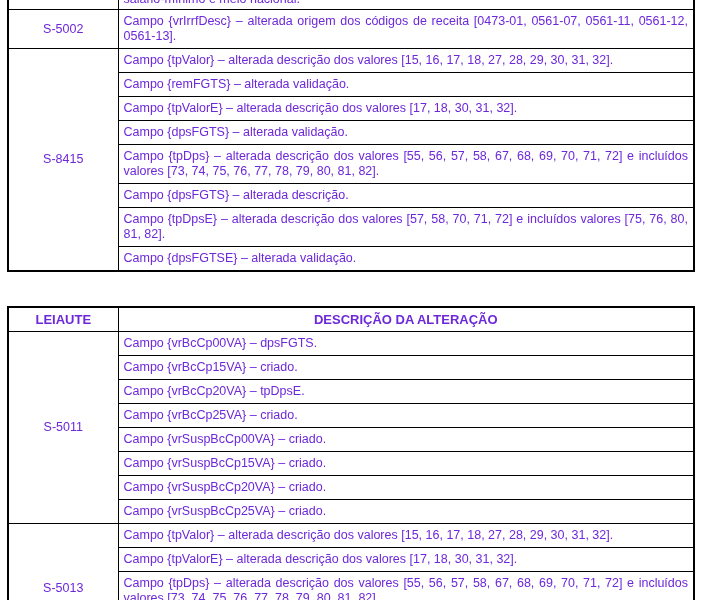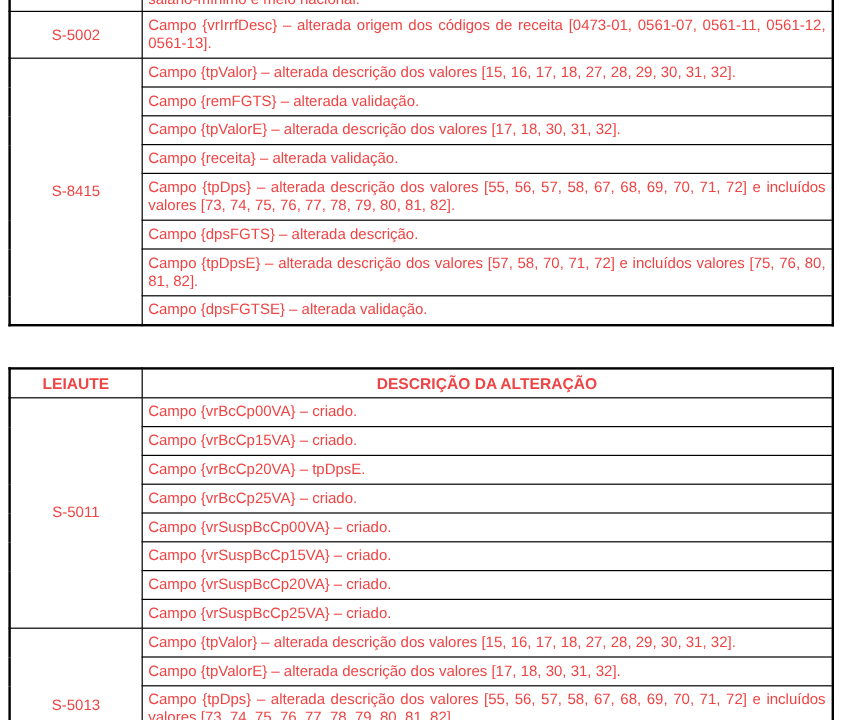--- a/index.html
+++ b/index.html
@@ -1,20 +1,20 @@
 <!DOCTYPE html>
 <html><head>
 <meta charset="utf-8">
 <style>
   html,body { margin:0; padding:0; }
   .page {
     position:relative; width:702px; height:600px;
     background:#ffffff; overflow:hidden;
     font-family:"Liberation Sans", sans-serif;
-    color:#ef4444;
+    color:#6d28d9;
   }
   table.doc {
     position:absolute; left:7px;
     width:686px; table-layout:fixed;
     border-collapse:collapse; background:#fff;
     border:2px solid #000;
     font-size:12.5px; line-height:15px;
   }
   table.doc td, table.doc th { border:1px solid #000; }
   .t1 { top:-13px; }
@@ -62,21 +62,21 @@
       <td class="c1" rowspan="8">S-8415</td>
       <td class="desc">Campo {tpValor} – alterada descrição dos valores [15, 16, 17, 18, 27, 28, 29, 30, 31, 32].</td>
     </tr>
     <tr>
       <td class="desc">Campo {remFGTS} – alterada validação.</td>
     </tr>
     <tr>
       <td class="desc">Campo {tpValorE} – alterada descrição dos valores [17, 18, 30, 31, 32].</td>
     </tr>
     <tr>
-      <td class="desc">Campo {receita} – alterada validação.</td>
+      <td class="desc">Campo {dpsFGTS} – alterada validação.</td>
     </tr>
     <tr>
       <td class="desc">Campo {tpDps} – alterada descrição dos valores [55, 56, 57, 58, 67, 68, 69, 70, 71, 72] e incluídos valores [73, 74, 75, 76, 77, 78, 79, 80, 81, 82].</td>
     </tr>
     <tr>
       <td class="desc">Campo {dpsFGTS} – alterada descrição.</td>
     </tr>
     <tr>
       <td class="desc">Campo {tpDpsE} – alterada descrição dos valores [57, 58, 70, 71, 72] e incluídos valores [75, 76, 80, 81, 82].</td>
     </tr>
@@ -91,21 +91,21 @@
         <col style="width:110px">
         <col style="width:576px">
       </colgroup>
     <tbody>
         <tr>
       <th class="hdr">LEIAUTE</th>
       <th class="hdr">DESCRIÇÃO DA ALTERAÇÃO</th>
     </tr>
     <tr>
       <td class="c1" rowspan="8">S-5011</td>
-      <td class="desc">Campo {vrBcCp00VA} – criado.</td>
+      <td class="desc">Campo {vrBcCp00VA} – dpsFGTS.</td>
     </tr>
     <tr>
       <td class="desc">Campo {vrBcCp15VA} – criado.</td>
     </tr>
     <tr>
       <td class="desc">Campo {vrBcCp20VA} – tpDpsE.</td>
     </tr>
     <tr>
       <td class="desc">Campo {vrBcCp25VA} – criado.</td>
     </tr>

